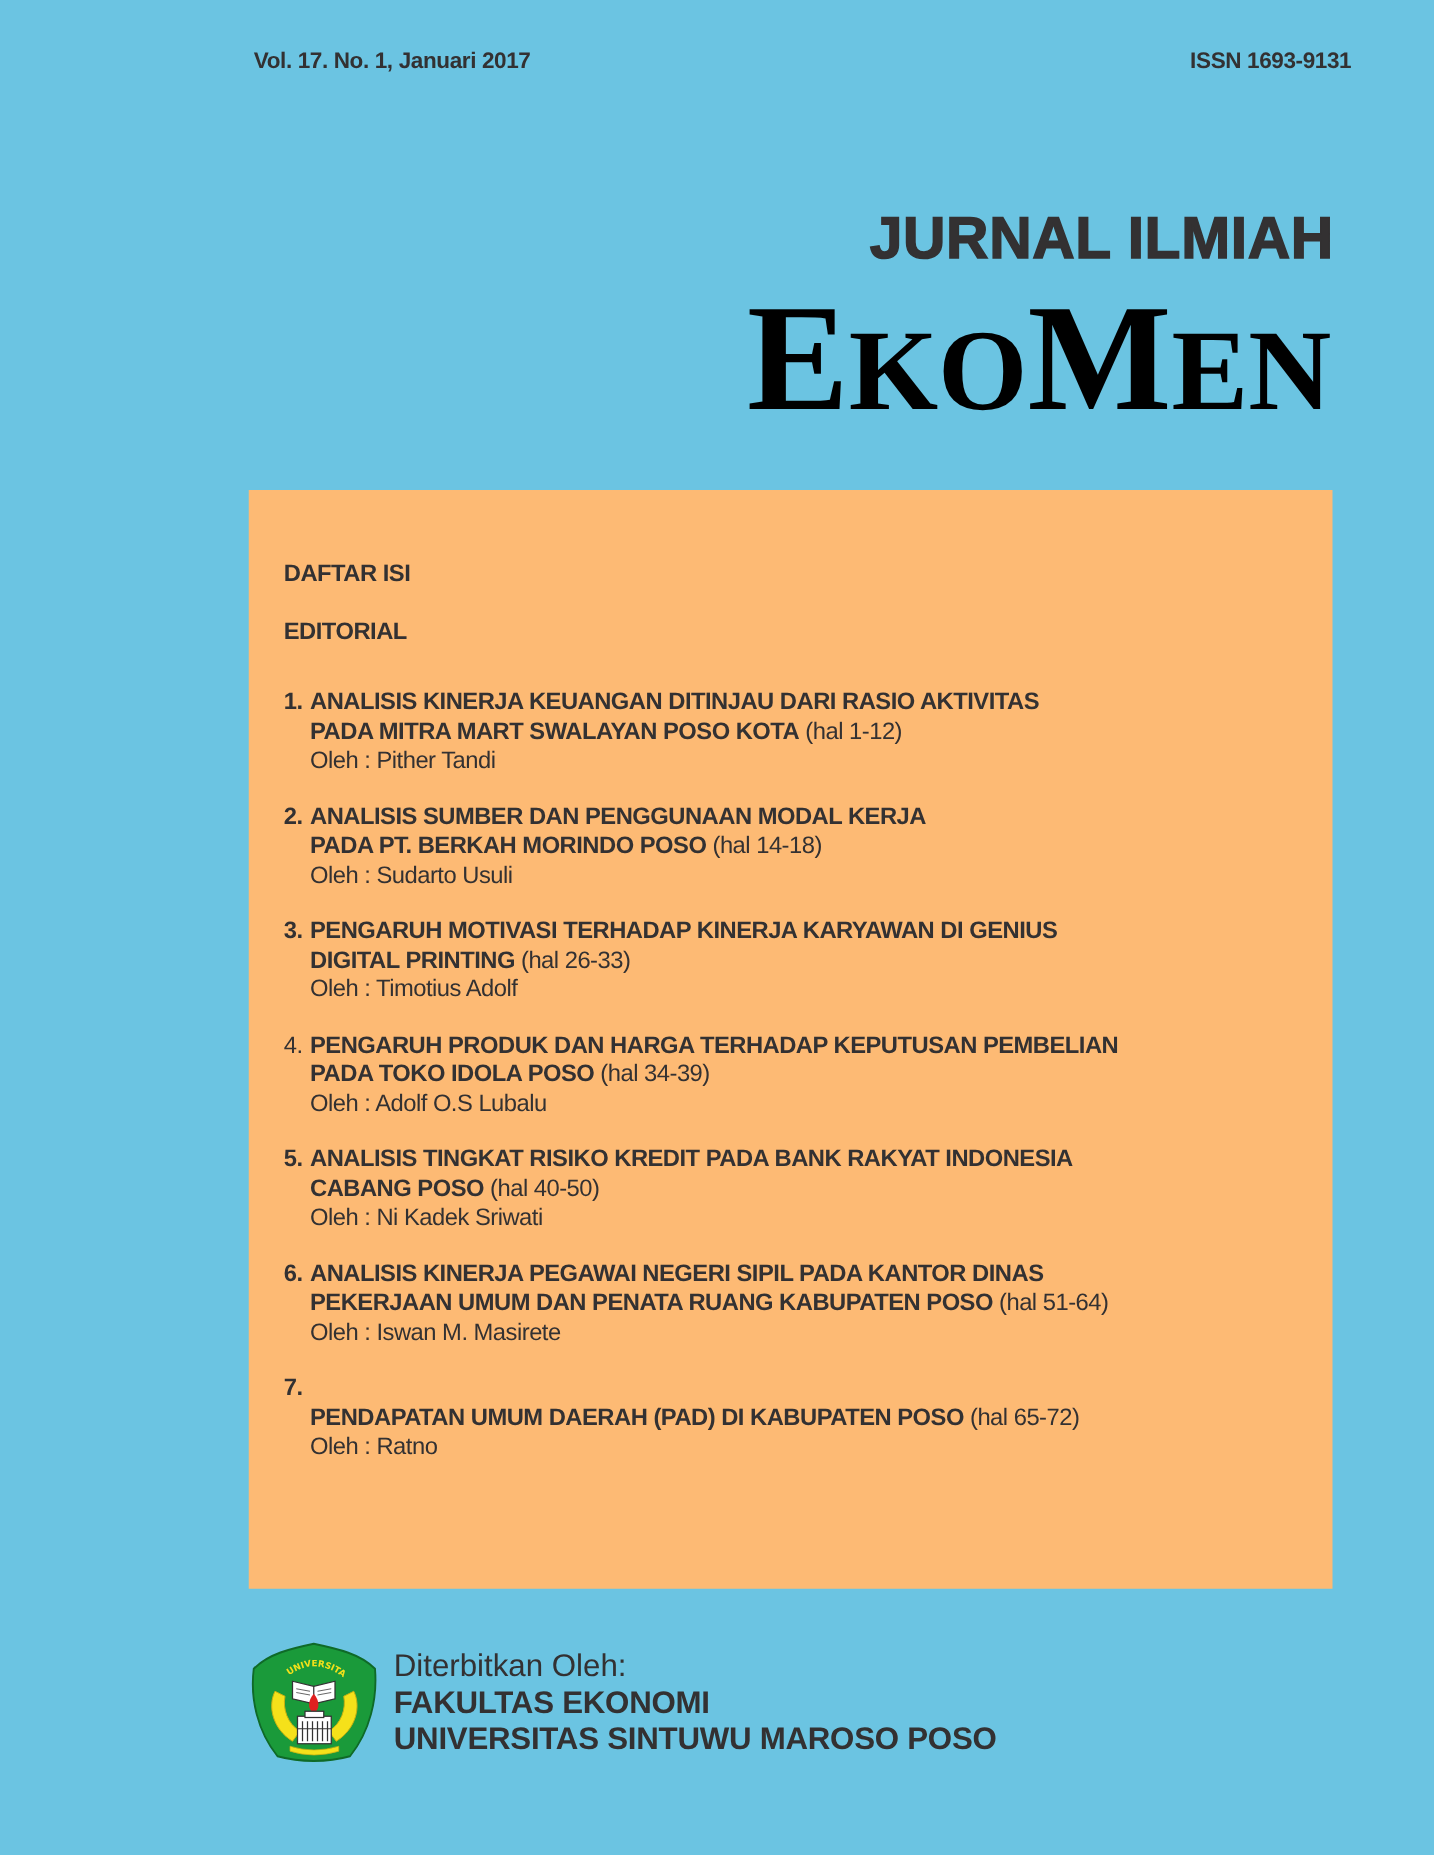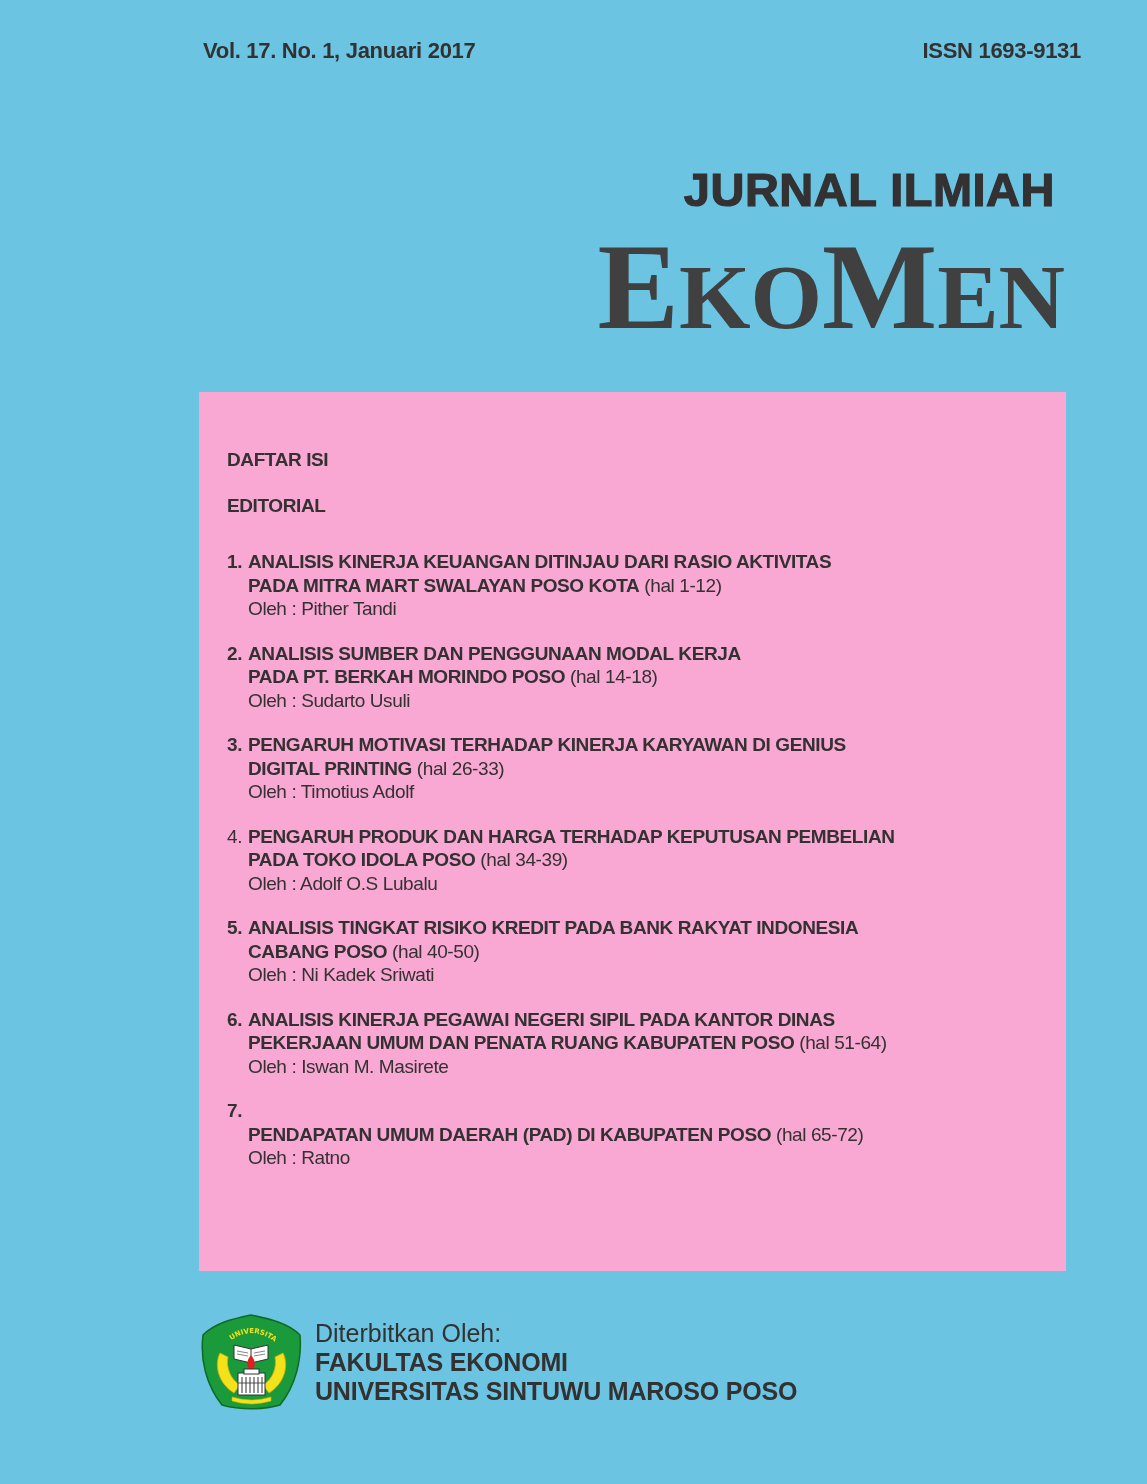--- a/index.html
+++ b/index.html
@@ -8,55 +8,55 @@
     background: #6bc4e2;
     font-family: "Liberation Sans", sans-serif;
     color: #333132;
     position: relative;
     overflow: hidden;
   }
   .topline {
     position: absolute;
     top: 38px;
     font-weight: bold;
-    font-size: 22px;
+    font-size: 18px;
     letter-spacing: -0.3px;
   }
   #volume { left: 203px; }
   #issn { right: 66px; }
   #journal-label {
     position: absolute;
     top: 162px;
-    right: 92px;
+    right: 80px;
     font-family: "Liberation Sans", sans-serif;
     font-weight: 900;
     font-size: 47px;
     letter-spacing: 0.5px;
     color: #333132;
     -webkit-text-stroke: 1.2px #333132;
   }
   #journal-name {
     position: absolute;
     top: 226px;
     right: 82px;
     font-family: "Liberation Serif", serif;
     font-weight: bold;
-    color: #404040;
+    color: #000000;
     line-height: 1;
     white-space: nowrap;
   }
   #journal-name .big { font-size: 122px; }
   #journal-name .small { font-size: 92px; }
   #toc-box {
     position: absolute;
     left: 199px;
     top: 392px;
     width: 867px;
     height: 879px;
-    background: #f9a8d4;
+    background: #fdba74;
     padding: 56px 0 0 28px;
   }
   .toc-heading {
     font-weight: bold;
     font-size: 19px;
     letter-spacing: -0.4px;
     line-height: 24px;
   }
   #toc-title { margin-bottom: 22px; }
   #toc-editorial { margin-bottom: 32px; }

